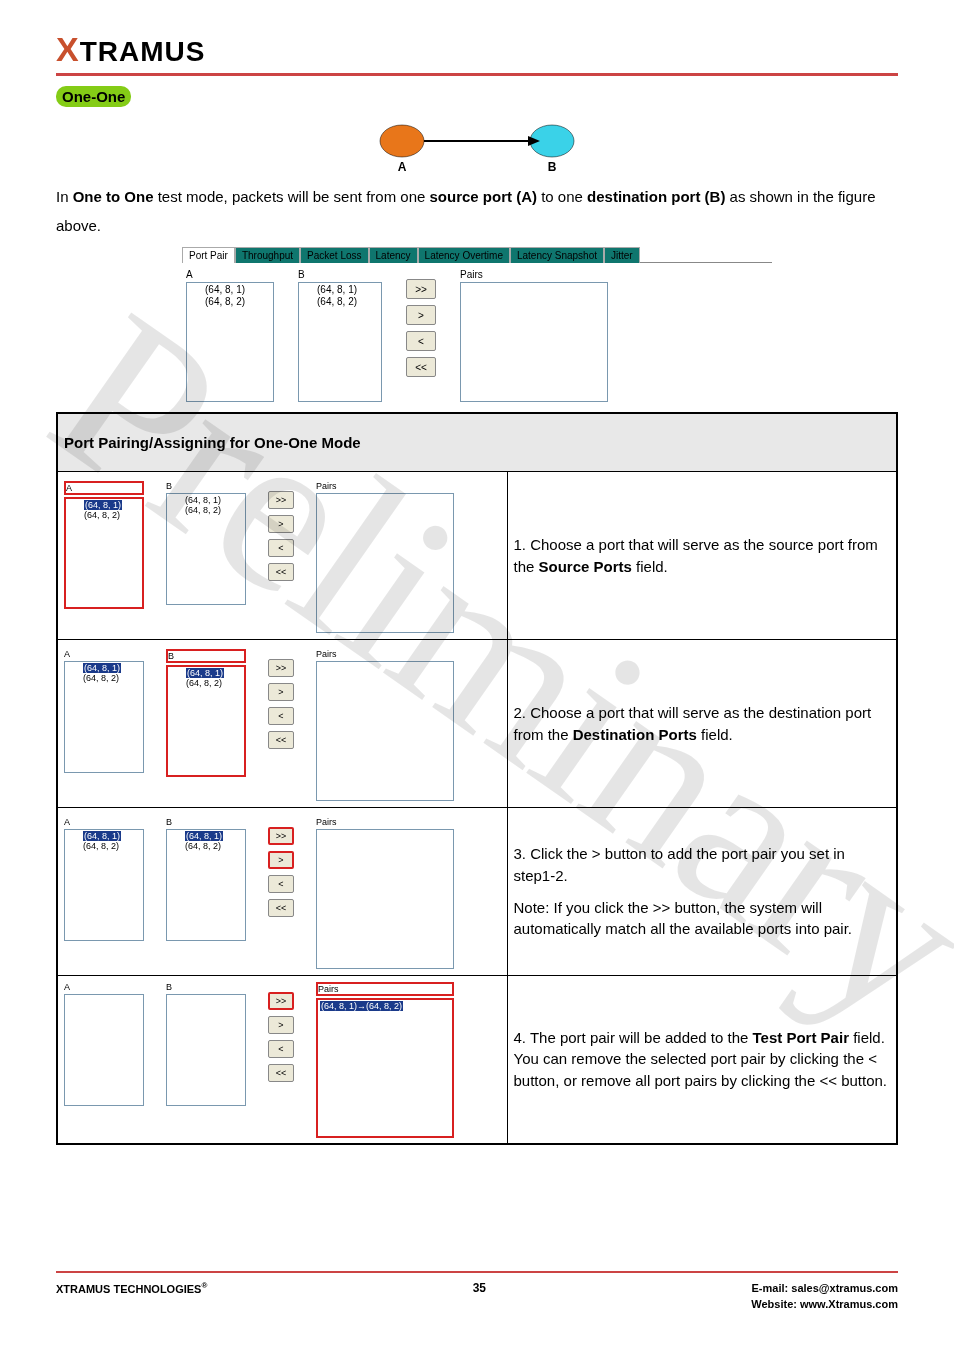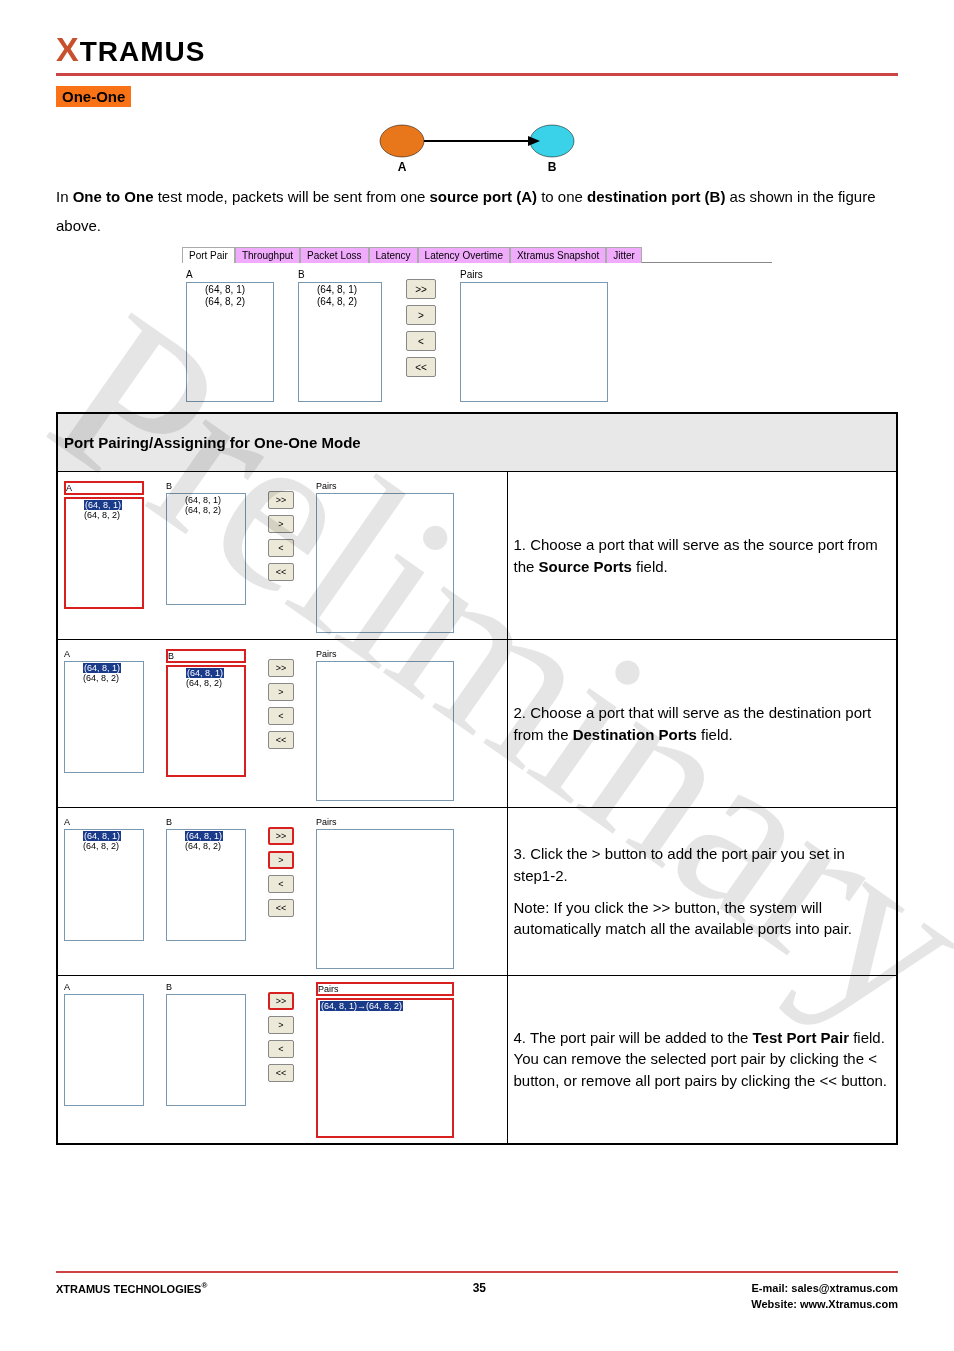--- a/index.html
+++ b/index.html
@@ -26,25 +26,26 @@
     font-weight: bold;
   }
   .top-rule {
     height: 3px;
     background: #c44;
     margin-top: 4px;
     margin-bottom: 10px;
   }
   .section-title {
     display: inline-block;
-    background: #f97316;
+    background: #84cc16;
     font-weight: bold;
     font-size: 15px;
     padding: 2px 6px;
     margin-bottom: 8px;
+    border-radius: 10px;
   }
   .diagram-top {
     text-align: center;
     margin: 6px 0 4px 0;
   }
   .diagram-top svg { display: inline-block; }
   .intro {
     font-size: 15px;
     line-height: 1.9;
     margin-bottom: 6px;
@@ -65,21 +66,21 @@
   .tabs {
     display: flex;
     gap: 0;
     font-size: 10px;
     border-bottom: 1px solid #888;
   }
   .tab {
     padding: 2px 6px;
     border: 1px solid #aaa;
     border-bottom: none;
-    background: #f0abfc;
+    background: #0f766e;
     position: relative;
     top: 1px;
   }
   .tab.active { background: #fff; }
   .ppanel-body {
     display: flex;
     padding: 6px 4px 2px 4px;
     gap: 24px;
     align-items: flex-start;
   }
@@ -224,21 +225,21 @@
 
   
   <div class="ppanel-wrap">
     <div class="ppanel">
       <div class="tabs">
         <div class="tab active">Port Pair</div>
         <div class="tab">Throughput</div>
         <div class="tab">Packet Loss</div>
         <div class="tab">Latency</div>
         <div class="tab">Latency Overtime</div>
-        <div class="tab">Xtramus Snapshot</div>
+        <div class="tab">Latency Snapshot</div>
         <div class="tab">Jitter</div>
       </div>
       <div class="ppanel-body">
         <div>
           <span class="col-label">A</span>
           <div class="listbox">
             <div class="item">(64, 8, 1)</div>
             <div class="item">(64, 8, 2)</div>
           </div>
         </div>

